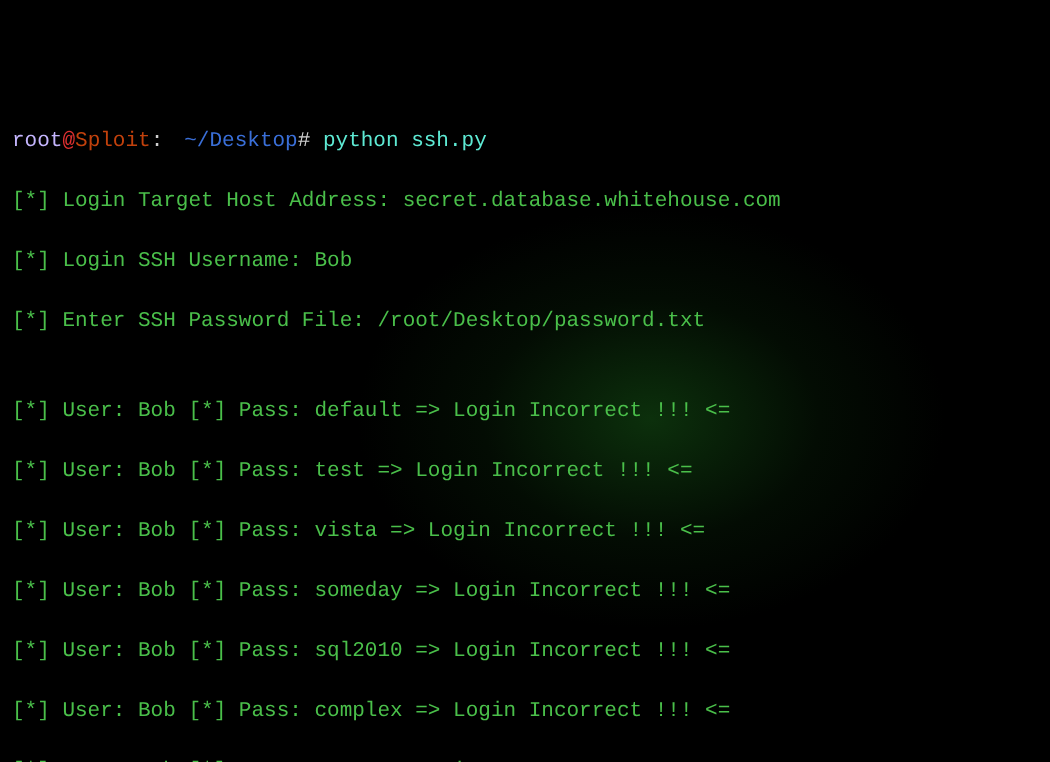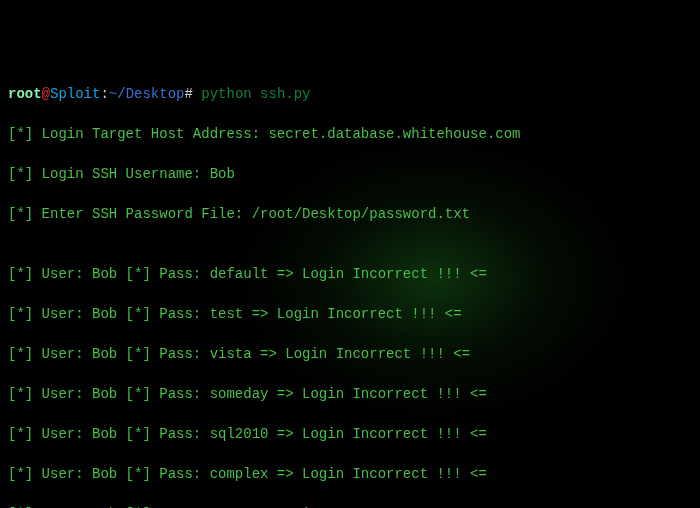--- a/index.html
+++ b/index.html
@@ -10,27 +10,27 @@
       background-image: radial-gradient(ellipse 280px 200px at 62% 55%, rgba(20,80,20,0.6) 0%, rgba(10,40,10,0.3) 40%, rgba(0,0,0,0) 70%);
       font-family: "Monaco", "Consolas", "Courier New", monospace;
       font-size: 14px;
       line-height: 20px;
       color: #4abf4a;
       overflow: hidden;
       padding: 4px 8px;
       white-space: pre;
     }
     .line { display: block; }
-    .user { color: #86efac; font-weight: bold; }
-    .host { color: #0ea5e9; }
+    .user { color: #c4b5fd; }
+    .host { color: #c2410c; }
     .at { color: #e03030; }
     .colon { color: #d0d0d0; }
-    .path { color: #3a6fd8; }
+    .path { color: #3a6fd8; margin-left: 14px; }
     .hash { color: #d0d0d0; }
-    .cmd { color: #15803d; }
+    .cmd { color: #5eead4; }
   </style>
 </head>
 <body>
 
 
 
 <span class="line"><span class="user">root</span><span class="at">@</span><span class="host">Sploit</span><span class="colon">:</span><span class="path">~/Desktop</span><span class="hash">#</span> <span class="cmd">python ssh.py</span></span>
 <span class="line">[*] Login Target Host Address: secret.database.whitehouse.com</span>
 <span class="line">[*] Login SSH Username: Bob</span>
 <span class="line">[*] Enter SSH Password File: /root/Desktop/password.txt</span>

